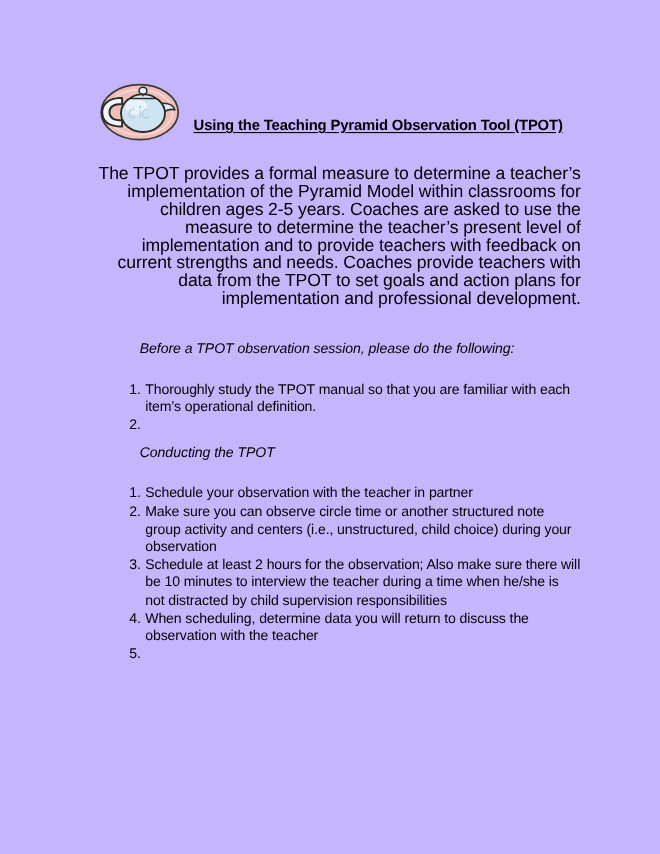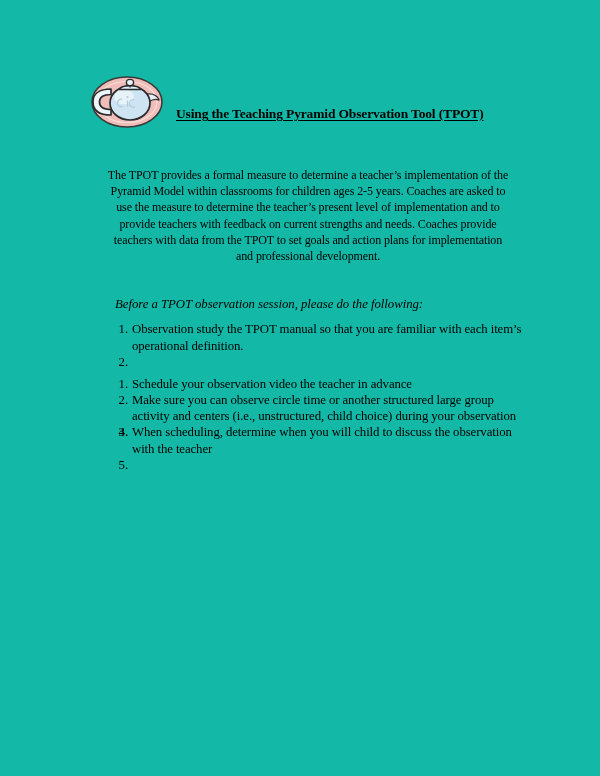--- a/index.html
+++ b/index.html
@@ -11,22 +11,21 @@
     width: 600px;
     height: 776px;
     overflow: hidden;
     font-family: "Liberation Sans", sans-serif;
     color: #000000;
     position: relative;
   }
   .page {
     position: absolute;
     inset: 0;
-    background: #14b8a6;
-    font-family: Liberation Serif, serif;
+    background: #c4b5fd;
   }
 
   
   .header {
     position: absolute;
     left: 0;
     top: 70px;
     width: 600px;
     height: 62px;
   }
@@ -52,32 +51,32 @@
   }
 
   
   .content {
     position: absolute;
     left: 88px;
     top: 151px;
     width: 440px;
   }
   .intro {
-    font-size: 12px;
+    font-size: 16px;
     line-height: 16.2px;
-    margin: 16px;
-    text-align: center;
+    margin: 0;
+    text-align: right;
     letter-spacing: -0.1px;
   }
 
   .section-head {
     font-size: 12.8px;
     line-height: 16.2px;
     font-style: italic;
-    margin: 0;
+    margin: 12px;
     padding-left: 27px;
     letter-spacing: -0.05px;
   }
 
   .spacer-lg { height: 16px; }
   .spacer-md { height: 13px; }
   .spacer-sm { height: 9px; }
 
   ol.steps {
     margin: 0;
@@ -143,47 +142,49 @@
 
     <div class="spacer-lg"></div>
 
     <p class="section-head">Before a TPOT observation session, please do the following:</p>
 
     <div class="spacer-sm"></div>
 
     <ol class="steps">
       <li>
         <span class="num">1.</span>
-        <span>Observation study the TPOT manual so that you are familiar with each item’s operational definition.</span>
+        <span>Thoroughly study the TPOT manual so that you are familiar with each item’s operational definition.</span>
       </li>
       <li>
         <span class="num">2.</span>
       </li>
     </ol>
 
     <div class="spacer-md"></div>
 
+    <p class="section-head">Conducting the TPOT</p>
 
     <div class="spacer-sm"></div>
 
     <ol class="steps">
       <li>
         <span class="num">1.</span>
-        <span>Schedule your observation video the teacher in advance</span>
+        <span>Schedule your observation with the teacher in partner</span>
       </li>
       <li>
         <span class="num">2.</span>
-        <span>Make sure you can observe circle time or another structured large group activity and centers (i.e., unstructured, child choice) during your observation</span>
+        <span>Make sure you can observe circle time or another structured note group activity and centers (i.e., unstructured, child choice) during your observation</span>
       </li>
       <li>
         <span class="num">3.</span>
+        <span>Schedule at least 2 hours for the observation; Also make sure there will be 10 minutes to interview the teacher during a time when he/she is not distracted by child supervision responsibilities</span>
       </li>
       <li>
         <span class="num">4.</span>
-        <span>When scheduling, determine when you will child to discuss the observation with the teacher</span>
+        <span>When scheduling, determine data you will return to discuss the observation with the teacher</span>
       </li>
       <li>
         <span class="num">5.</span>
       </li>
     </ol>
 
   </div>
 </div>
 
 </body></html>

